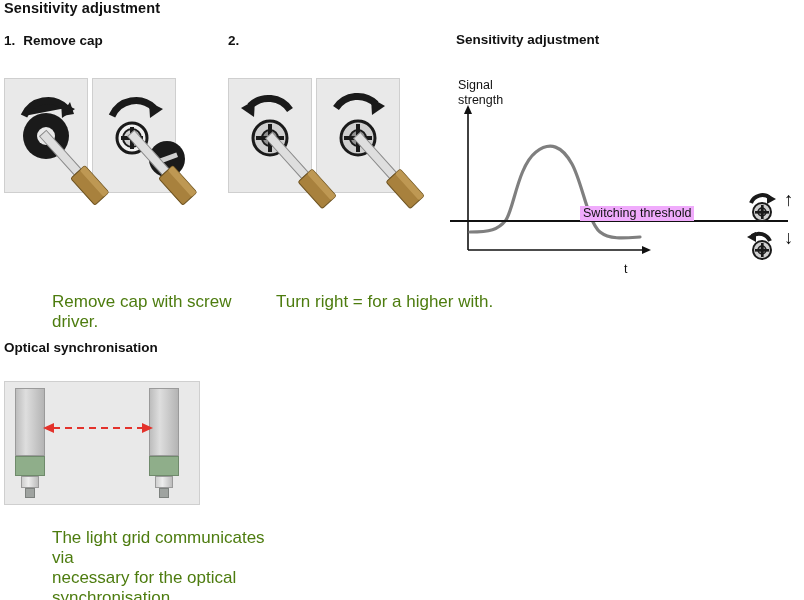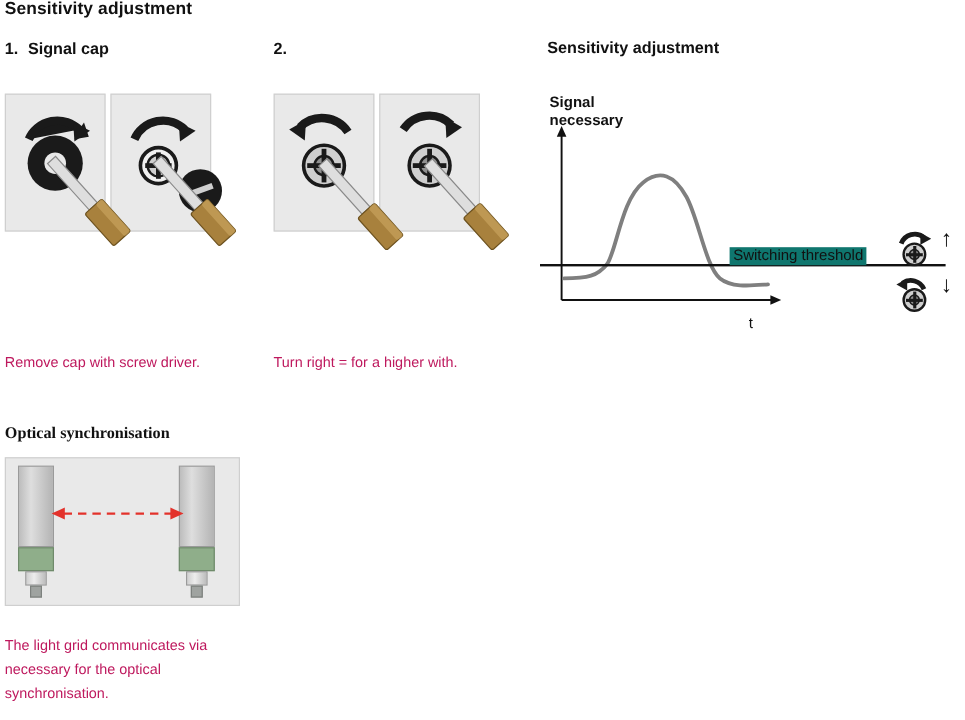--- a/index.html
+++ b/index.html
@@ -29,23 +29,24 @@
     font-size: 13.5px;
     font-weight: bold;
     line-height: 17px;
   }
   .section-title {
     font-size: 13.5px;
     font-weight: bold;
   }
 
   .caption {
-    font-size: 12px;
+    font-size: 17px;
     line-height: 20px;
-    color: #be185d;
+    color: #4d7c0f;
+    margin-left: 48px;
   }
 
   
   .panel {
     background: #e9e9e9;
     border: 1px solid #cfcfcf;
     box-sizing: border-box;
   }
 
   .thresh-line {
@@ -92,21 +93,21 @@
   }
 </style>
 </head>
 <body>
 
 <div class="abs page-title">Sensitivity adjustment</div>
 
 <div class="abs" style="left:4px; top:32px; width:210px;">
   <div class="step-title" style="display:flex; gap:8px;">
     <span>1.</span>
-    <span>Signal cap</span>
+    <span>Remove cap</span>
   </div>
 </div>
 
 <div class="abs" style="left:4px; top:78px; width:200px; height:160px;">
 
   <div class="abs panel" style="left:0px; top:0px; width:84px; height:115px;"></div>
 
   <div class="abs panel" style="left:88px; top:0px; width:84px; height:115px;"></div>
 
   <svg class="abs" style="left:0px; top:0px;" width="84" height="115" viewBox="0 0 84 115">
@@ -194,38 +195,38 @@
     </g>
   </svg>
 </div>
 
 <div class="abs caption" style="left:228px; top:292px; width:260px;">
   <div>Turn right = for a higher with.</div>
 </div>
 
 <div class="abs section-title" style="left:456px; top:32px;">Sensitivity adjustment</div>
 
-<div class="abs chart-label" style="left:458px; top:78px; width:70px;font-weight:bold;">
+<div class="abs chart-label" style="left:458px; top:78px; width:70px;">
   <div>Signal</div>
-  <div>necessary</div>
+  <div>strength</div>
 </div>
 
 <svg class="abs" style="left:450px; top:104px;" width="220" height="160" viewBox="0 0 220 160">
 
   <line x1="18" y1="6" x2="18" y2="146" stroke="#111" stroke-width="1.6"></line>
   <polygon points="18,1 14,10 22,10" fill="#111"></polygon>
 
   <line x1="18" y1="146" x2="196" y2="146" stroke="#111" stroke-width="1.6"></line>
   <polygon points="201,146 192,142 192,150" fill="#111"></polygon>
 
   <path d="M20 128 C 40 128, 48 126, 56 116 C 64 104, 68 62, 86 48 C 100 37, 112 42, 122 60 C 132 78, 138 118, 150 128 C 160 136, 176 134, 190 133" fill="none" stroke="#7f7f7f" stroke-width="3.2" stroke-linecap="round"></path>
 </svg>
 
 <div class="abs thresh-line" style="left:450px; top:220px; width:338px;"></div>
-<div class="abs chart-label" style="left:608px; top:206px; background:#0f766e; padding:0 3px;">Switching threshold</div>
+<div class="abs chart-label" style="left:580px; top:206px; background:#f0abfc; padding:0 3px;">Switching threshold</div>
 <div class="abs chart-label" style="left:624px; top:262px;">t</div>
 
 <svg class="abs" style="left:746px; top:192px;" width="34" height="30" viewBox="0 0 34 30">
   <path d="M5 11 A12 12 0 0 1 24 6" stroke="#1a1a1a" stroke-width="4" fill="none"></path>
   <polygon points="21,2 30,7 21,12" fill="#1a1a1a"></polygon>
   <circle cx="16" cy="20" r="9" fill="#cfcfcf" stroke="#1a1a1a" stroke-width="2"></circle>
   <circle cx="16" cy="20" r="4" fill="#8f8f8f" stroke="#1a1a1a" stroke-width="1.4"></circle>
   <rect x="15" y="13" width="2.6" height="14" fill="#1a1a1a"></rect>
   <rect x="9" y="19" width="14" height="2.6" fill="#1a1a1a"></rect>
 </svg>
@@ -234,21 +235,21 @@
 <svg class="abs" style="left:746px; top:230px;" width="34" height="30" viewBox="0 0 34 30">
   <path d="M24 11 A12 12 0 0 0 6 6" stroke="#1a1a1a" stroke-width="4" fill="none"></path>
   <polygon points="10,2 1,7 10,12" fill="#1a1a1a"></polygon>
   <circle cx="16" cy="20" r="9" fill="#cfcfcf" stroke="#1a1a1a" stroke-width="2"></circle>
   <circle cx="16" cy="20" r="4" fill="#8f8f8f" stroke="#1a1a1a" stroke-width="1.4"></circle>
   <rect x="15" y="13" width="2.6" height="14" fill="#1a1a1a"></rect>
   <rect x="9" y="19" width="14" height="2.6" fill="#1a1a1a"></rect>
 </svg>
 <div class="abs" style="left:784px; top:228px; font-size:19px; line-height:19px;">↓</div>
 
-<div class="abs section-title" style="left:4px; top:353px;font-family:Liberation Serif, serif;">Optical synchronisation</div>
+<div class="abs section-title" style="left:4px; top:340px;">Optical synchronisation</div>
 
 <div class="abs optic-box" style="left:4px; top:381px; width:196px; height:124px;">
 
   <div class="post abs" style="left:10px; top:6px; width:30px; height:68px;"></div>
   <div class="post-green abs" style="left:10px; top:74px; width:30px; height:20px;"></div>
   <div class="post-foot abs" style="left:16px; top:94px; width:18px; height:12px;"></div>
   <div class="post-cap abs" style="left:20px; top:106px; width:10px; height:10px;"></div>
 
   <div class="post abs" style="left:144px; top:6px; width:30px; height:68px;"></div>
   <div class="post-green abs" style="left:144px; top:74px; width:30px; height:20px;"></div>

